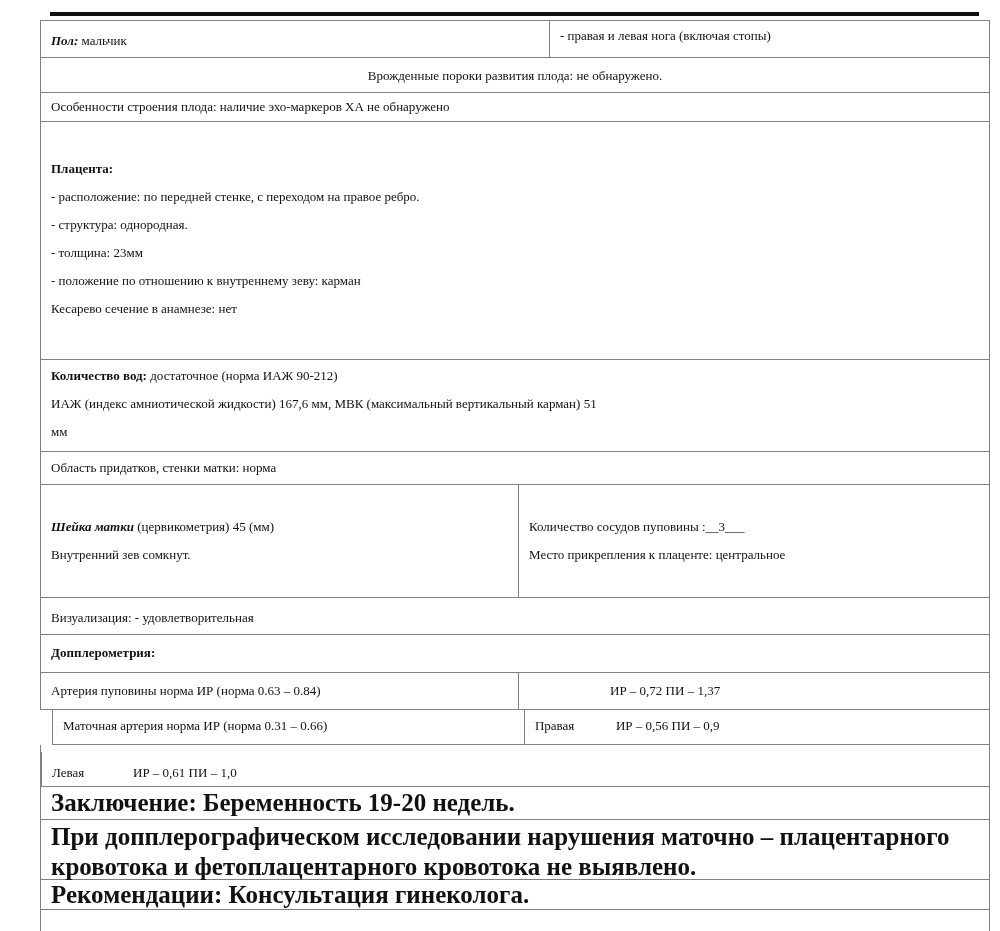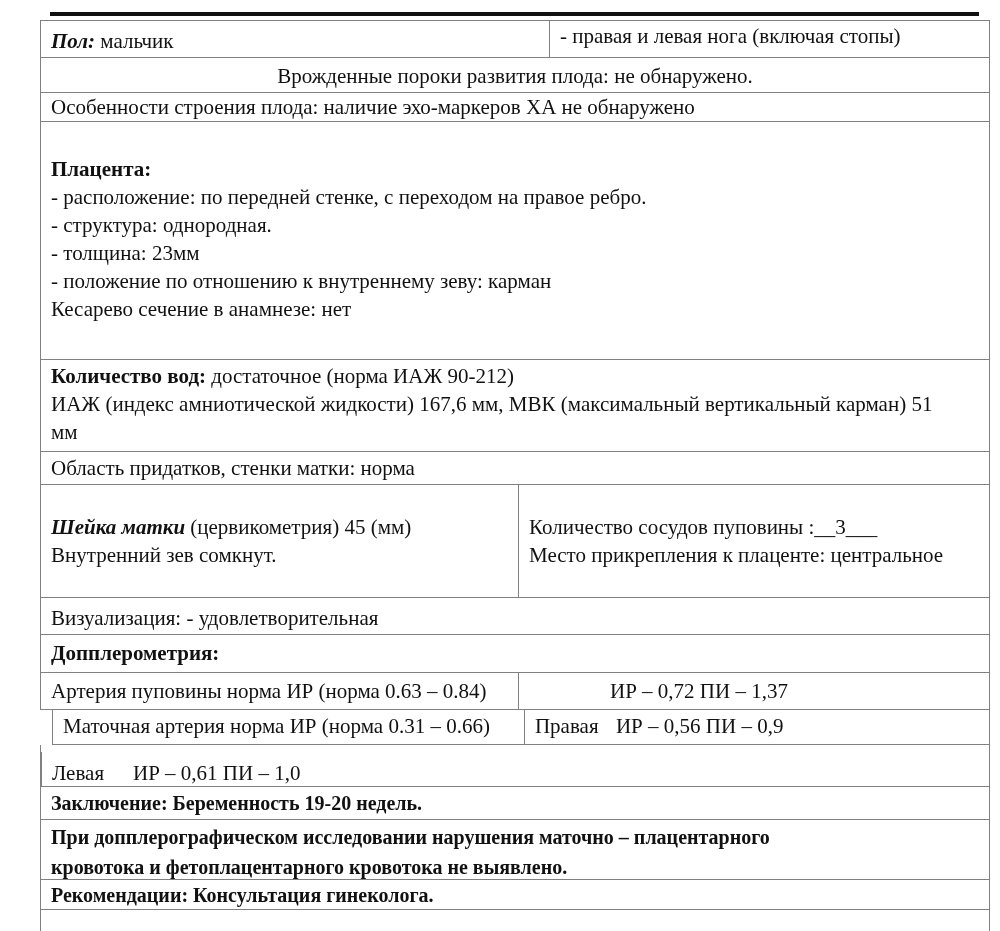--- a/index.html
+++ b/index.html
@@ -3,25 +3,25 @@
   <meta charset="utf-8">
   <style>
     html, body { margin: 0; padding: 0; background: #ffffff; }
     body { width: 1000px; height: 931px; position: relative; overflow: hidden;
            font-family: "Liberation Serif", "DejaVu Serif", serif; color: #111; }
     .top-rule { position: absolute; left: 50px; top: 12px; width: 929px; height: 4px; background: #111; }
     .tbl { position: absolute; left: 40px; top: 20px; width: 950px; }
     .row { position: relative; border: 1px solid #808080; border-top: none; box-sizing: border-box;
            display: flex; }
     .row.first { border-top: 1px solid #808080; }
-    .cell { box-sizing: border-box; padding: 0 10px; font-size: 21px; line-height: 28px; }
+    .cell { box-sizing: border-box; padding: 0 10px; font-size: 13px; line-height: 28px; }
     .cell + .cell { border-left: 1px solid #808080; }
     .b { font-weight: bold; }
     .bi { font-weight: bold; font-style: italic; }
-    .big { font-size: 20px; font-weight: bold; line-height: 30px; }
+    .big { font-size: 25px; font-weight: bold; line-height: 30px; }
     .line { display: block; white-space: nowrap; }
     .ind { display: inline-block; }
   </style>
 </head>
 <body>
 
 <div class="top-rule"></div>
 
 <div class="tbl">
 

